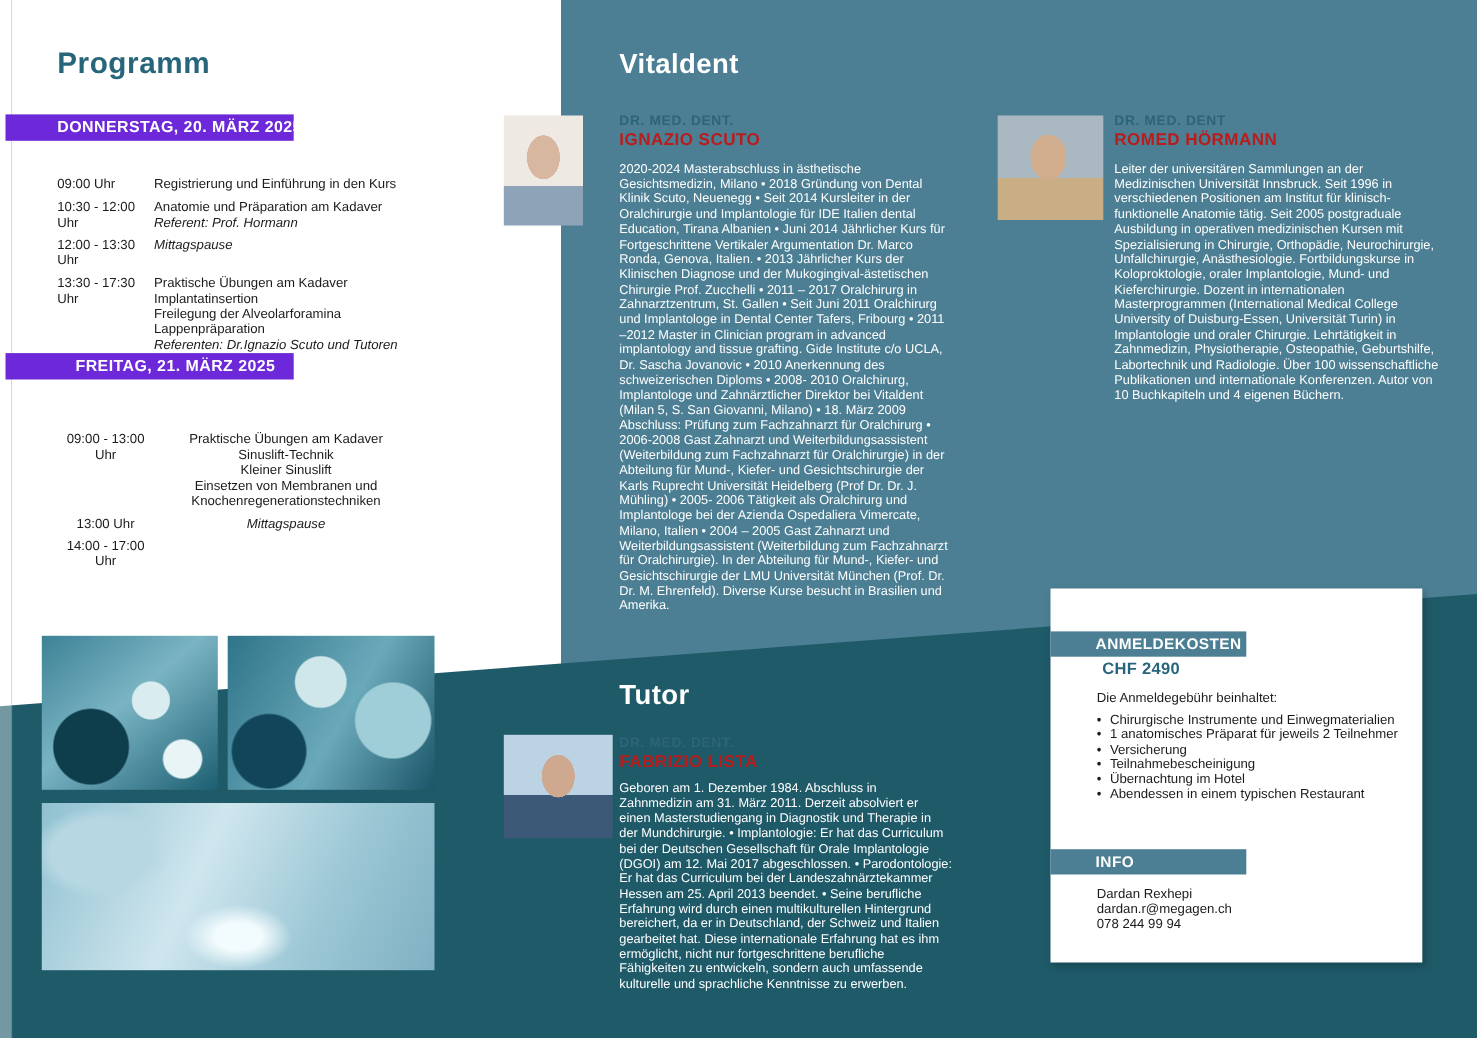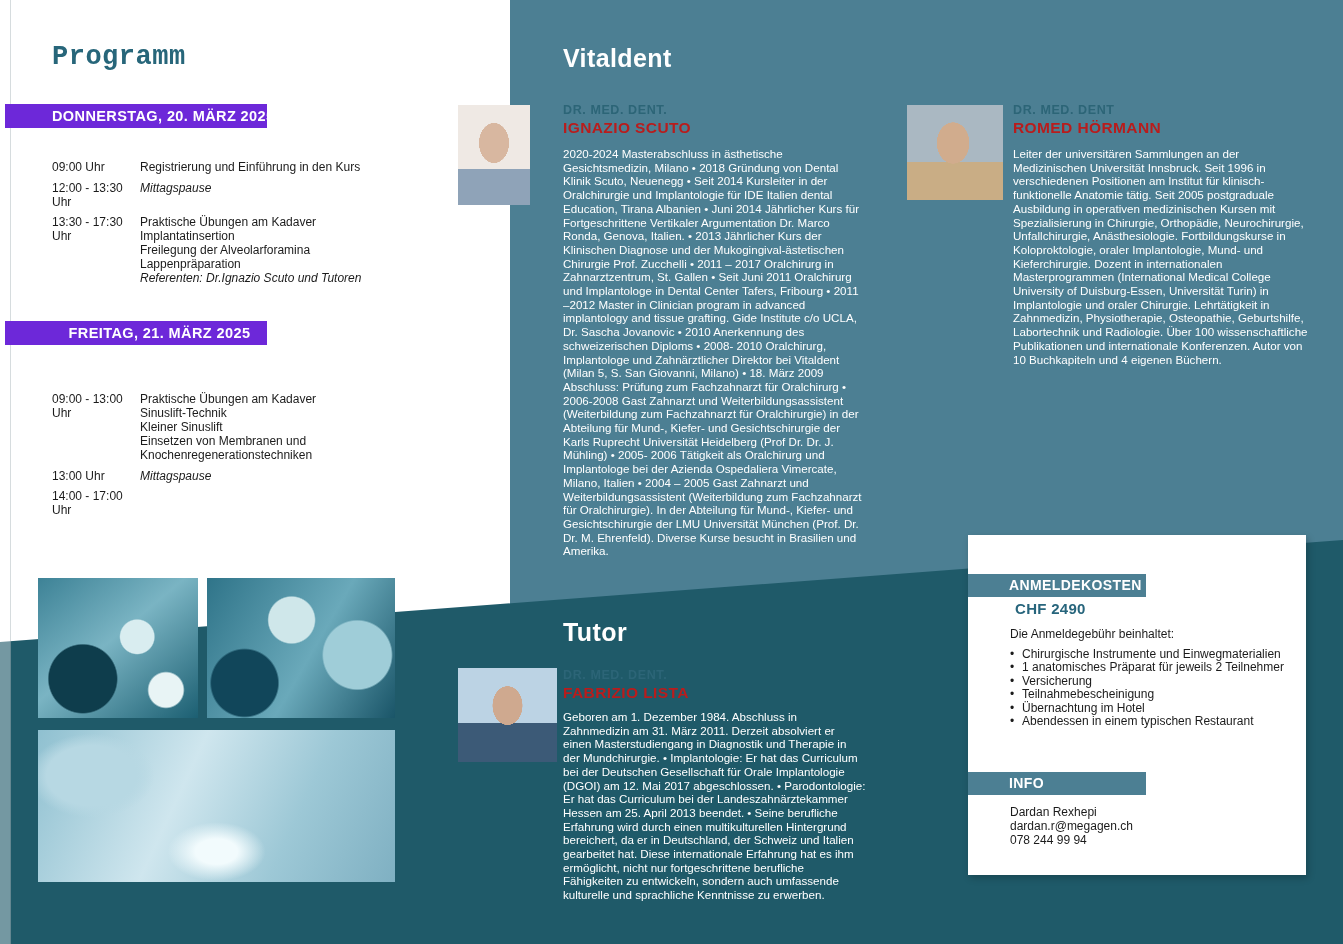--- a/index.html
+++ b/index.html
@@ -13,28 +13,28 @@
   .teal-panel{position:absolute;left:510px;top:0;width:833px;height:944px;background:#4C7F93;}
   
   .dark-band{
     position:absolute;left:0;top:0;width:1343px;height:944px;background:#1F5A69;
     clip-path:polygon(0 642px,1343px 540px,1343px 944px,0 944px);
   }
   
   .edge-strip{position:absolute;left:0;top:0;width:10px;height:944px;background:rgba(255,255,255,.38);border-right:1px solid rgba(30,60,70,.18);}
 
   
-  .program-title{position:absolute;left:52px;top:42px;font-size:27px;font-weight:bold;color:#27667A;letter-spacing:.5px;font-family:Liberation Mono, monospace;}
+  .program-title{position:absolute;left:52px;top:42px;font-size:27px;font-weight:bold;color:#27667A;letter-spacing:.5px;}
   .day-bar{position:absolute;left:5px;width:262px;height:24px;background:#6d28d9;color:#fff;
     font-size:14.5px;font-weight:bold;letter-spacing:.4px;line-height:24px;padding-left:47px;box-sizing:border-box;white-space:nowrap;}
   .bar-don{top:104px;}
   .bar-fre{top:321px;text-align:center;}
   .sched{position:absolute;left:52px;width:340px;color:#1b1b1b;font-size:12px;line-height:14px;margin-top:24px;}
   .sched-don{top:136px;}
-  .sched-fre{top:368px;}
+  .sched-fre{top:368px;text-align:center;}
   .srow{display:flex;margin-bottom:6.5px;}
   .stime{width:88px;flex:none;}
   .sdesc{width:240px;}
   .stxt{display:block;white-space:pre-line;}
   .sit{display:block;white-space:pre-line;font-style:italic;}
   .stxt:empty,.sit:empty{display:none;}
 
   
   .photo{position:absolute;}
   .photo1{left:38px;top:578px;width:160px;height:140px;
@@ -73,21 +73,21 @@
       radial-gradient(ellipse 24px 31px at 50% 40%, #cfa98f 62%, rgba(207,169,143,0) 63%),
       linear-gradient(180deg,#bcd3e4 0 58%,#3c5a77 58%);}
   .spk-label{position:absolute;font-size:12.5px;font-weight:bold;color:#2C6577;letter-spacing:.6px;}
   .spk-name{position:absolute;font-size:15.5px;font-weight:bold;color:#b91c1c;letter-spacing:.4px;}
   .bio{position:absolute;font-size:11.6px;line-height:13.7px;color:#ffffff;}
   .l-scuto{left:563px;top:103px;} .n-scuto{left:563px;top:119px;} .b-scuto{left:563px;top:147px;width:301px;}
   .l-hoer{left:1013px;top:103px;} .n-hoer{left:1013px;top:119px;} .b-hoer{left:1013px;top:147px;width:300px;}
   .l-lista{left:563px;top:668px;} .n-lista{left:563px;top:684px;} .b-lista{left:563px;top:710px;width:303px;}
 
   
-  .card{position:absolute;left:955px;top:535px;width:338px;height:340px;background:#ffffff;box-shadow:2px 3px 7px rgba(0,0,0,.22);margin-left:13px;}
+  .card{position:absolute;left:955px;top:535px;width:338px;height:340px;background:#ffffff;box-shadow:2px 3px 7px rgba(0,0,0,.22);}
   .card-bar{position:absolute;left:0;width:178px;height:23px;background:#4C7F93;color:#fff;
     font-size:14px;font-weight:bold;letter-spacing:.4px;line-height:23px;padding-left:41px;box-sizing:border-box;white-space:nowrap;}
   .bar-cost{top:39px;} .bar-info{top:237px;}
   .price{position:absolute;left:47px;top:65px;font-size:15px;font-weight:bold;color:#27657C;letter-spacing:.3px;}
   .cost-intro{position:absolute;left:42px;top:92px;font-size:12px;color:#1b1b1b;}
   .cost-list{position:absolute;left:42px;top:113px;margin:0;padding:0;list-style:none;font-size:12px;line-height:13.4px;color:#1b1b1b;width:280px;}
   .cost-list li{position:relative;padding-left:12px;}
   .cost-list li::before{content:"\2022";position:absolute;left:0;}
   .contact{position:absolute;left:42px;top:271px;font-size:12px;line-height:13.8px;color:#1b1b1b;}
   .contact div{display:block;}
@@ -107,20 +107,27 @@
   </div>
   <div class="sched sched-don">
     <div class="srow">
       <div class="stime">09:00 Uhr</div>
       <div class="sdesc">
         <span class="stxt">Registrierung und Einführung in den Kurs</span>
 
       </div>
     </div>
     <div class="srow">
+      <div class="stime">10:30 - 12:00 Uhr</div>
+      <div class="sdesc">
+        <span class="stxt">Anatomie und Präparation am Kadaver</span>
+        <span class="sit">Referent: Prof. Hormann</span>
+      </div>
+    </div>
+    <div class="srow">
       <div class="stime">12:00 - 13:30 Uhr</div>
       <div class="sdesc">
 
         <span class="sit">Mittagspause</span>
       </div>
     </div>
     <div class="srow">
       <div class="stime">13:30 - 17:30 Uhr</div>
       <div class="sdesc">
         <span class="stxt">Praktische Übungen am Kadaver

